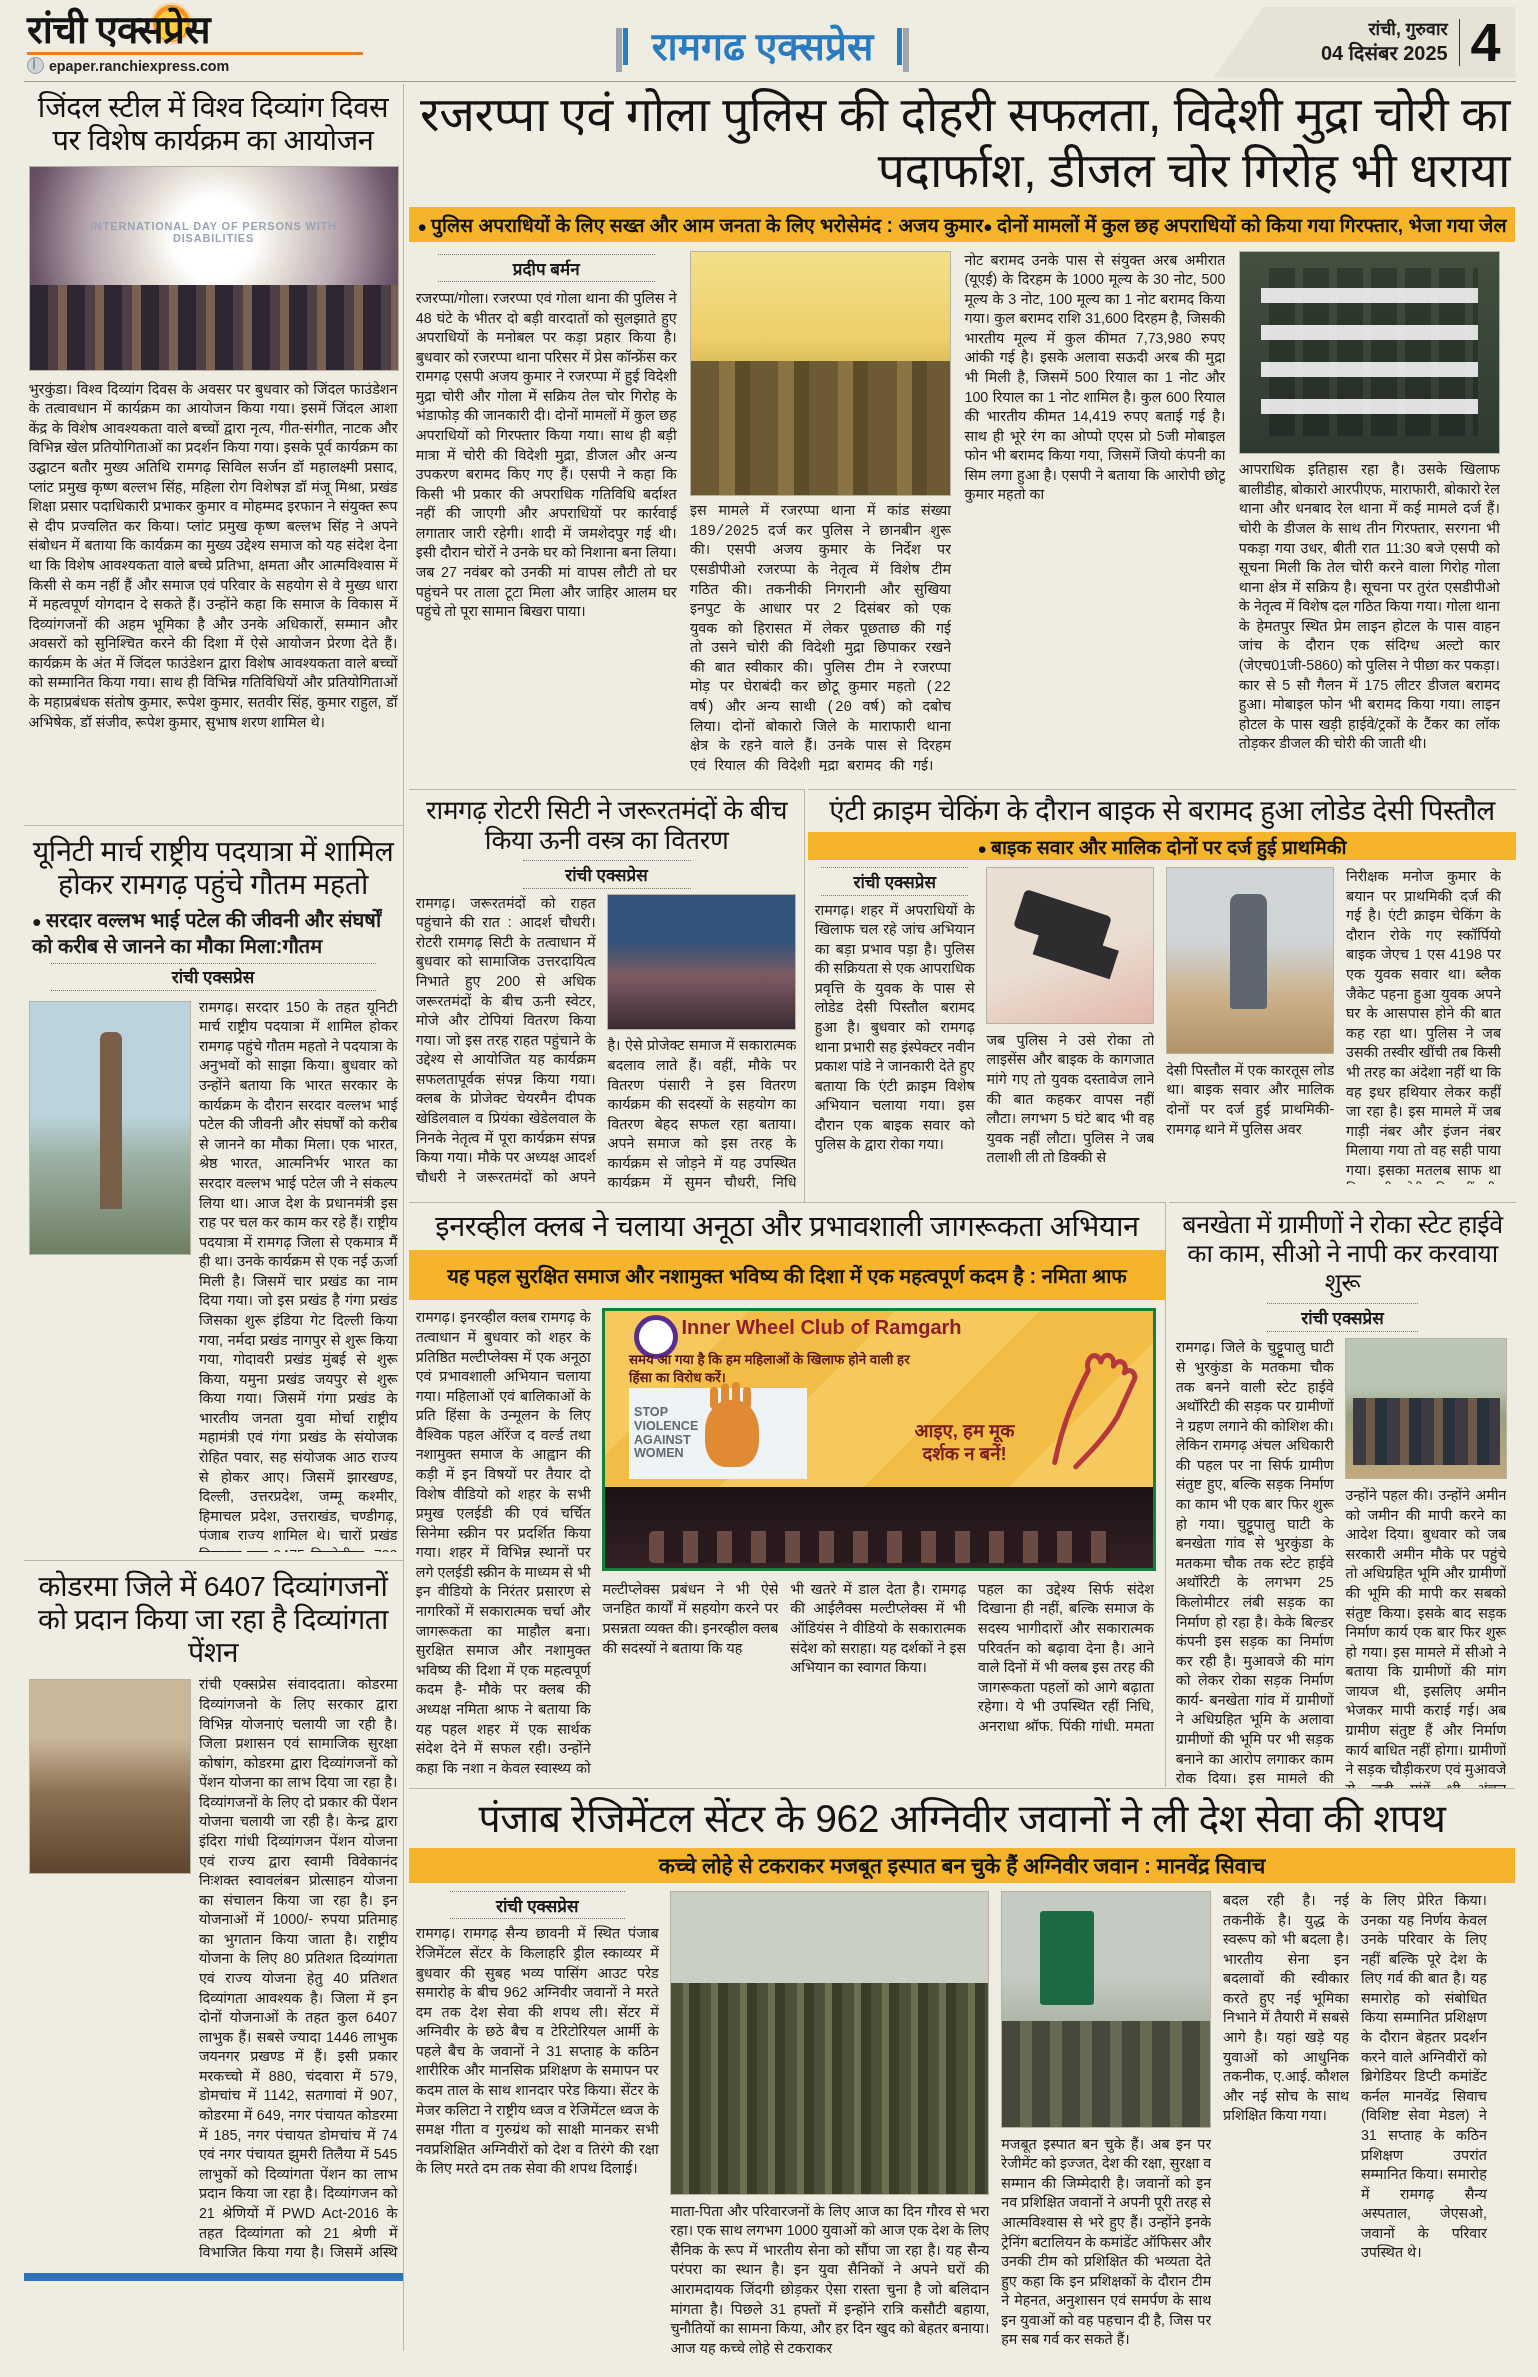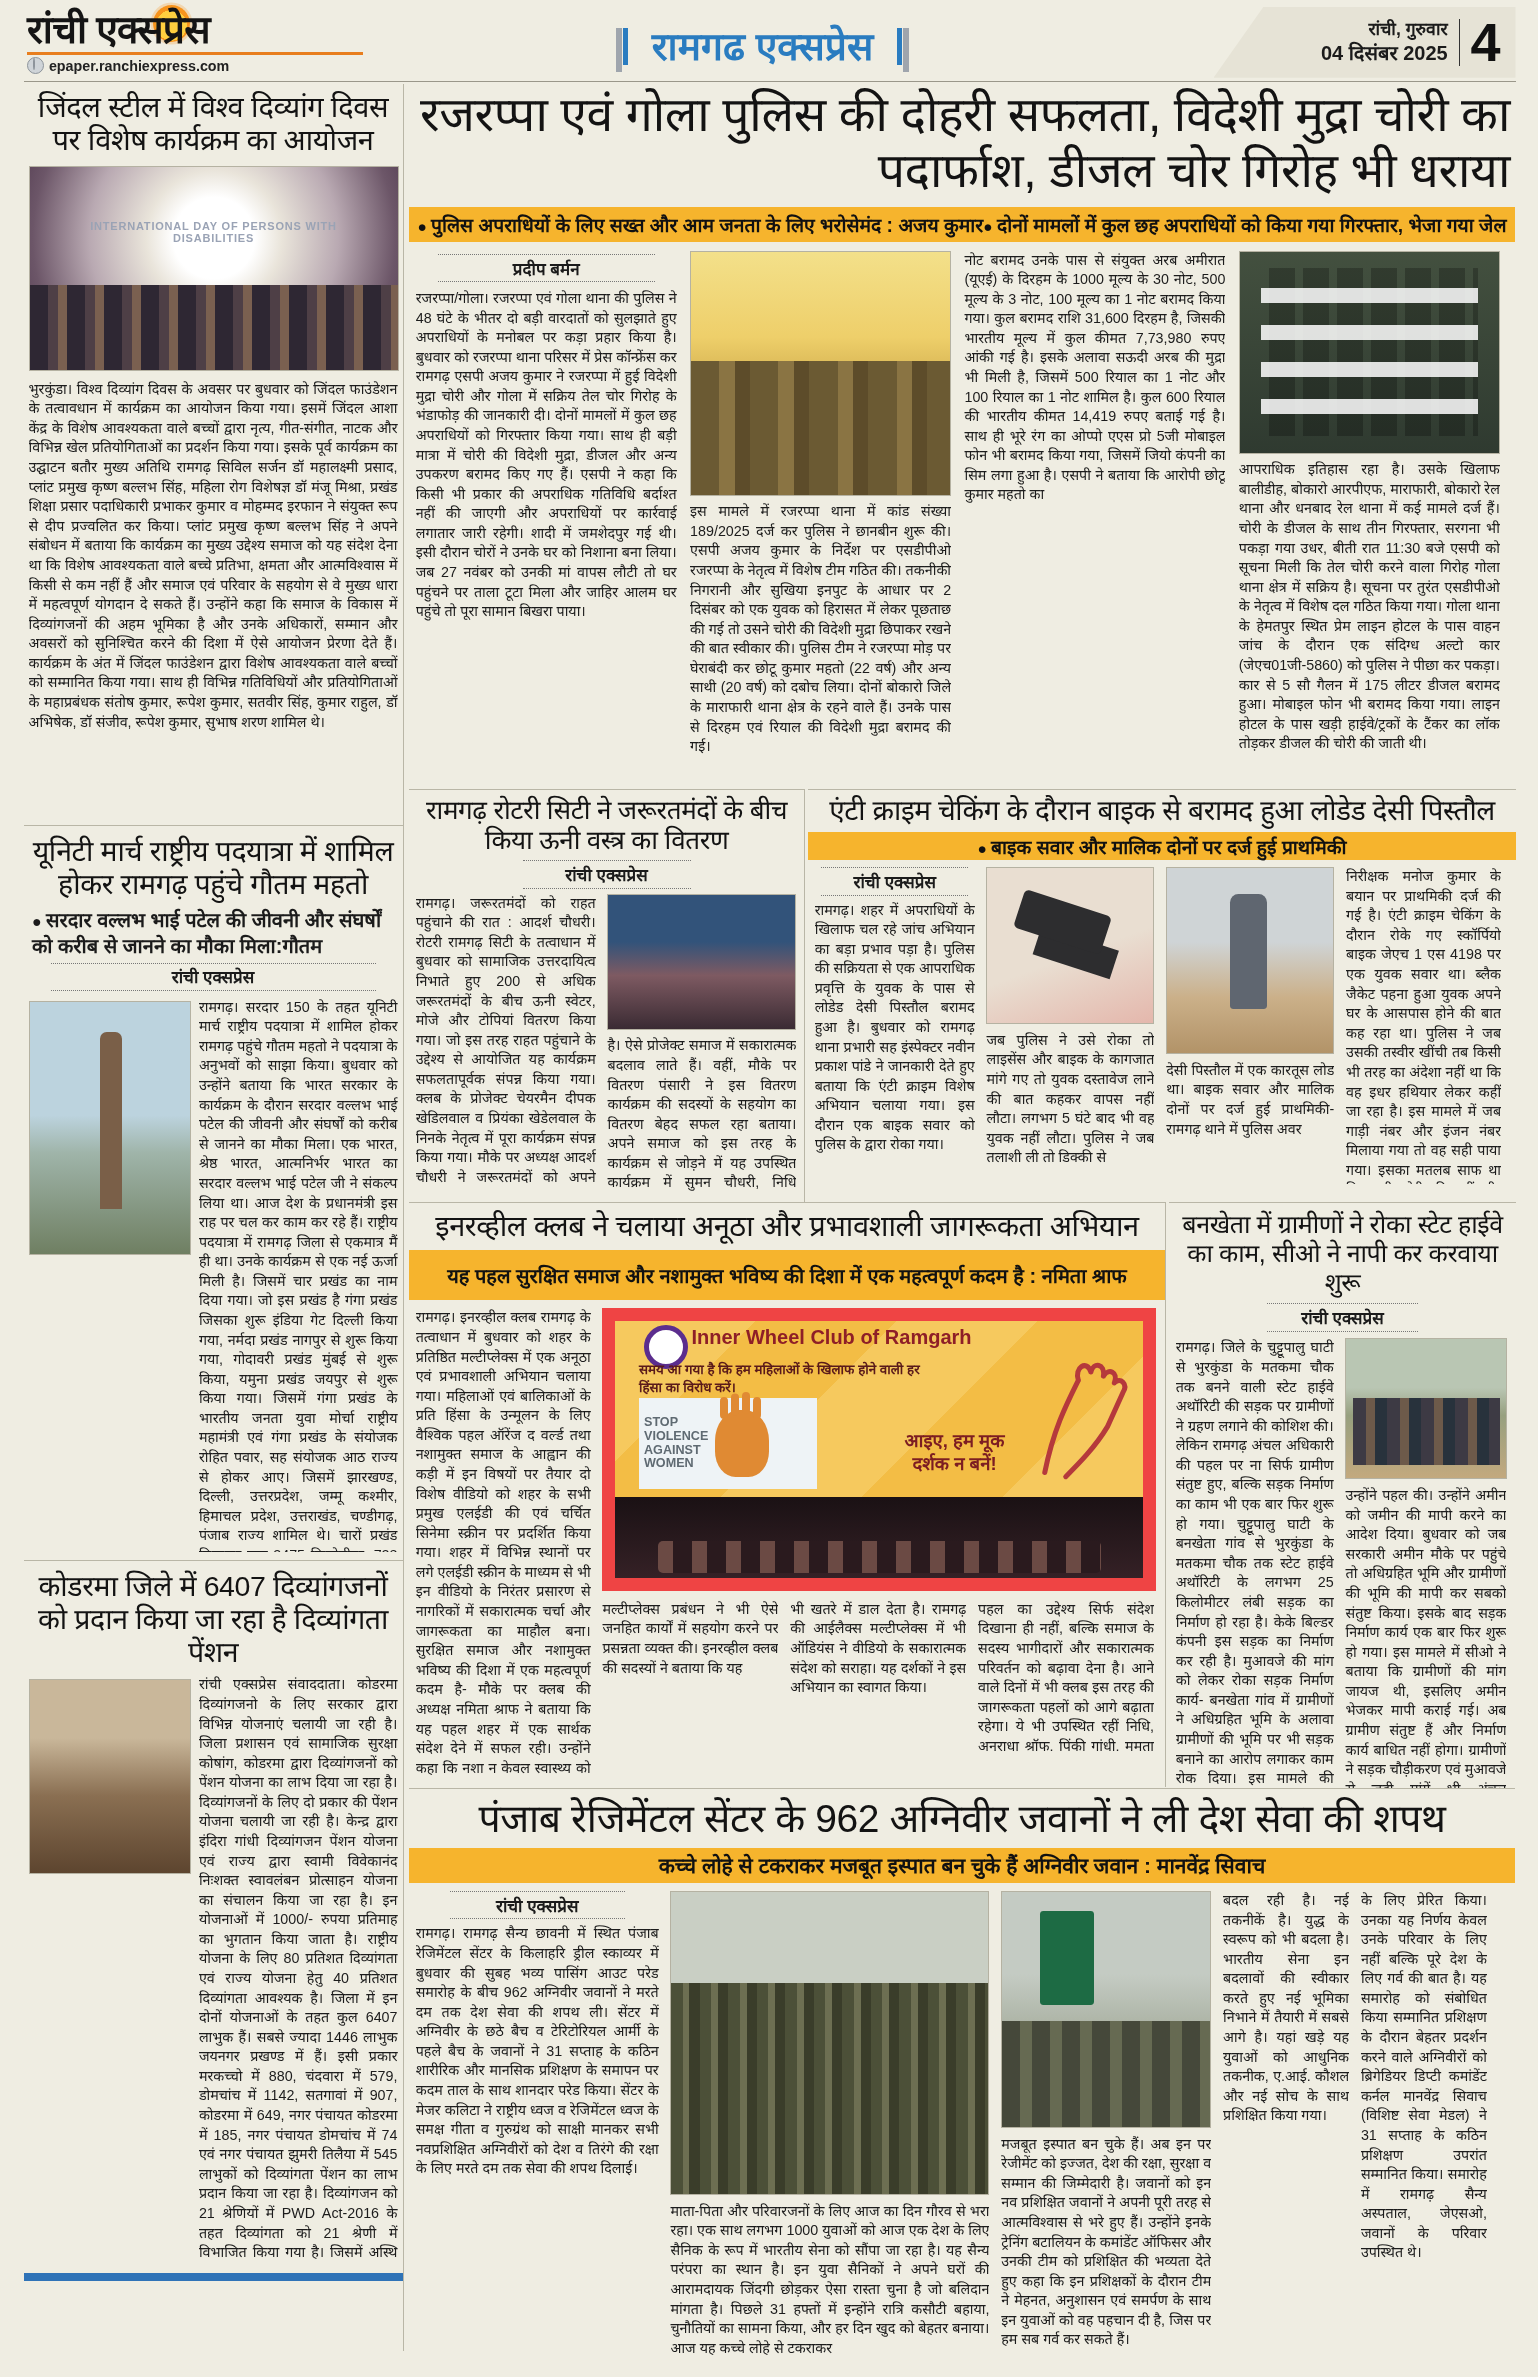--- a/index.html
+++ b/index.html
@@ -66,21 +66,21 @@
   .ph-villagers .row{position:absolute;bottom:10%;left:4%;right:4%;height:48%;
      background:repeating-linear-gradient(90deg,#3d3a44 0 13.4px,#6d5a4a 13.4px 22px,#28323c 22px 34px);}
   .ph-parade{background:linear-gradient(180deg,#c9cfc4 0 30%,#aab3a0 45%,#b9a57f 100%);}
   .ph-parade .rows{position:absolute;top:30%;left:0;right:0;bottom:0;
      background:repeating-linear-gradient(90deg,#4c5038 0 11.8px,#6d6f52 11.8px 18.5px,#3a3d2a 18.5px 28.5px);}
   .ph-flags{background:linear-gradient(180deg,#c4cbc3 0 35%,#9fa694 70%,#8c9180 100%);}
   .ph-flags .fl{position:absolute;left:18%;top:8%;width:26%;height:40%;background:#1d6b44;border-radius:3.4px;}
   .ph-flags .men{position:absolute;bottom:0;left:0;right:0;height:45%;
      background:repeating-linear-gradient(90deg,#45483a 0 18.5px,#666a52 18.5px 30px);}
   
-  .slide{position:relative;background:#ef4444;padding:13px;}
+  .slide{position:relative;background:#15803d;padding:3px;}
   .slide .scr{position:relative;background:linear-gradient(135deg,#f6c95e 0 20%,#f3bd45 20% 40%,#f6c95e 40% 60%,#f3bd45 60% 80%,#f6c95e 80%);height:176px;}
   .iw-title{position:absolute;top:5px;left:76px;right:8.4px;font-size:20px;font-weight:800;color:#8e1f27;}
   .iw-logo{position:absolute;top:3.4px;left:28.5px;width:34px;height:34px;border-radius:50%;background:#fff;border:5px solid #5b2d8e;}
   .iw-line1{position:absolute;top:40px;left:23.5px;width:55%;font-size:13.4px;font-weight:700;color:#5a1a1a;line-height:1.3;}
   .iw-stop{position:absolute;left:23.5px;bottom:8.4px;width:168px;height:81px;background:#eef3f6;display:flex;align-items:center;gap:6.7px;padding:5px;}
   .iw-stop .t{font-size:12.6px;font-weight:800;color:#5f6a72;line-height:1.1;width:64px;}
   .hand{position:relative;width:54px;height:67px;background:#e08a33;border-radius:46% 46% 38% 38%;}
   .hand:before{content:"";position:absolute;top:-13.4px;left:5px;width:8.4px;height:22px;background:#e08a33;border-radius:5px;
      box-shadow:11px -3.4px 0 #e08a33,22px -5px 0 #e08a33,33px 0 0 #e08a33;}
   .iw-cta{position:absolute;right:126px;bottom:22px;width:126px;text-align:center;font-size:18.5px;font-weight:800;color:#7c1d22;line-height:1.25;}
@@ -157,21 +157,21 @@
     <div class="hl" style="font-size:48px;padding:3.4px 5px;text-align:right;">रजरप्पा एवं गोला पुलिस की दोहरी सफलता, विदेशी मुद्रा चोरी का पदार्फाश, डीजल चोर गिरोह भी धराया</div>
     <div class="strip" style="height:35px;margin-top:5px;justify-content:space-around;font-size:19.3px;padding:0 8.4px;text-align:right;">
       <span class="bullet">पुलिस अपराधियों के लिए सख्त और आम जनता के लिए भरोसेमंद : अजय कुमार</span>
       <span class="bullet">दोनों मामलों में कुल छह अपराधियों को किया गया गिरफ्तार, भेजा गया जेल</span>
     </div>
     <div class="cols" style="margin-top:8.4px;padding:0 6.7px;">
       <div style="width:261px;">
         <div class="byline">प्रदीप बर्मन</div>
         <div class="txt" style="height:479px;">रजरप्पा/गोला। रजरप्पा एवं गोला थाना की पुलिस ने 48 घंटे के भीतर दो बड़ी वारदातों को सुलझाते हुए अपराधियों के मनोबल पर कड़ा प्रहार किया है। बुधवार को रजरप्पा थाना परिसर में प्रेस कॉन्फ्रेंस कर रामगढ़ एसपी अजय कुमार ने रजरप्पा में हुई विदेशी मुद्रा चोरी और गोला में सक्रिय तेल चोर गिरोह के भंडाफोड़ की जानकारी दी। दोनों मामलों में कुल छह अपराधियों को गिरफ्तार किया गया। साथ ही बड़ी मात्रा में चोरी की विदेशी मुद्रा, डीजल और अन्य उपकरण बरामद किए गए हैं। एसपी ने कहा कि किसी भी प्रकार की अपराधिक गतिविधि बर्दाश्त नहीं की जाएगी और अपराधियों पर कार्रवाई लगातार जारी रहेगी। शादी में जमशेदपुर गई थी। इसी दौरान चोरों ने उनके घर को निशाना बना लिया। जब 27 नवंबर को उनकी मां वापस लौटी तो घर पहुंचने पर ताला टूटा मिला और जाहिर आलम घर पहुंचे तो पूरा सामान बिखरा पाया।</div>
       </div>
-      <div style="width:261px;">
+      <div style="width:261px;font-family:Liberation Mono, monospace;">
         <div class="photo ph-police" style="width:259px;height:243px;margin-bottom:6.7px;">
           <div class="men"></div>
         </div>
         <div class="txt" style="height:269px;">इस मामले में रजरप्पा थाना में कांड संख्या 189/2025 दर्ज कर पुलिस ने छानबीन शुरू की। एसपी अजय कुमार के निर्देश पर एसडीपीओ रजरप्पा के नेतृत्व में विशेष टीम गठित की। तकनीकी निगरानी और सुखिया इनपुट के आधार पर 2 दिसंबर को एक युवक को हिरासत में लेकर पूछताछ की गई तो उसने चोरी की विदेशी मुद्रा छिपाकर रखने की बात स्वीकार की। पुलिस टीम ने रजरप्पा मोड़ पर घेराबंदी कर छोटू कुमार महतो (22 वर्ष) और अन्य साथी (20 वर्ष) को दबोच लिया। दोनों बोकारो जिले के माराफारी थाना क्षेत्र के रहने वाले हैं। उनके पास से दिरहम एवं रियाल की विदेशी मुद्रा बरामद की गई।</div>
       </div>
       <div style="width:261px;">
         <div class="txt" style="height:520px;">नोट बरामद उनके पास से संयुक्त अरब अमीरात (यूएई) के दिरहम के 1000 मूल्य के 30 नोट, 500 मूल्य के 3 नोट, 100 मूल्य का 1 नोट बरामद किया गया। कुल बरामद राशि 31,600 दिरहम है, जिसकी भारतीय मूल्य में कुल कीमत 7,73,980 रुपए आंकी गई है। इसके अलावा सऊदी अरब की मुद्रा भी मिली है, जिसमें 500 रियाल का 1 नोट और 100 रियाल का 1 नोट शामिल है। कुल 600 रियाल की भारतीय कीमत 14,419 रुपए बताई गई है। साथ ही भूरे रंग का ओप्पो एएस प्रो 5जी मोबाइल फोन भी बरामद किया गया, जिसमें जियो कंपनी का सिम लगा हुआ है। एसपी ने बताया कि आरोपी छोटू कुमार महतो का</div>
       </div>
       <div style="width:261px;">
         <div class="photo ph-notes" style="width:259px;height:201px;margin-bottom:6.7px;">

